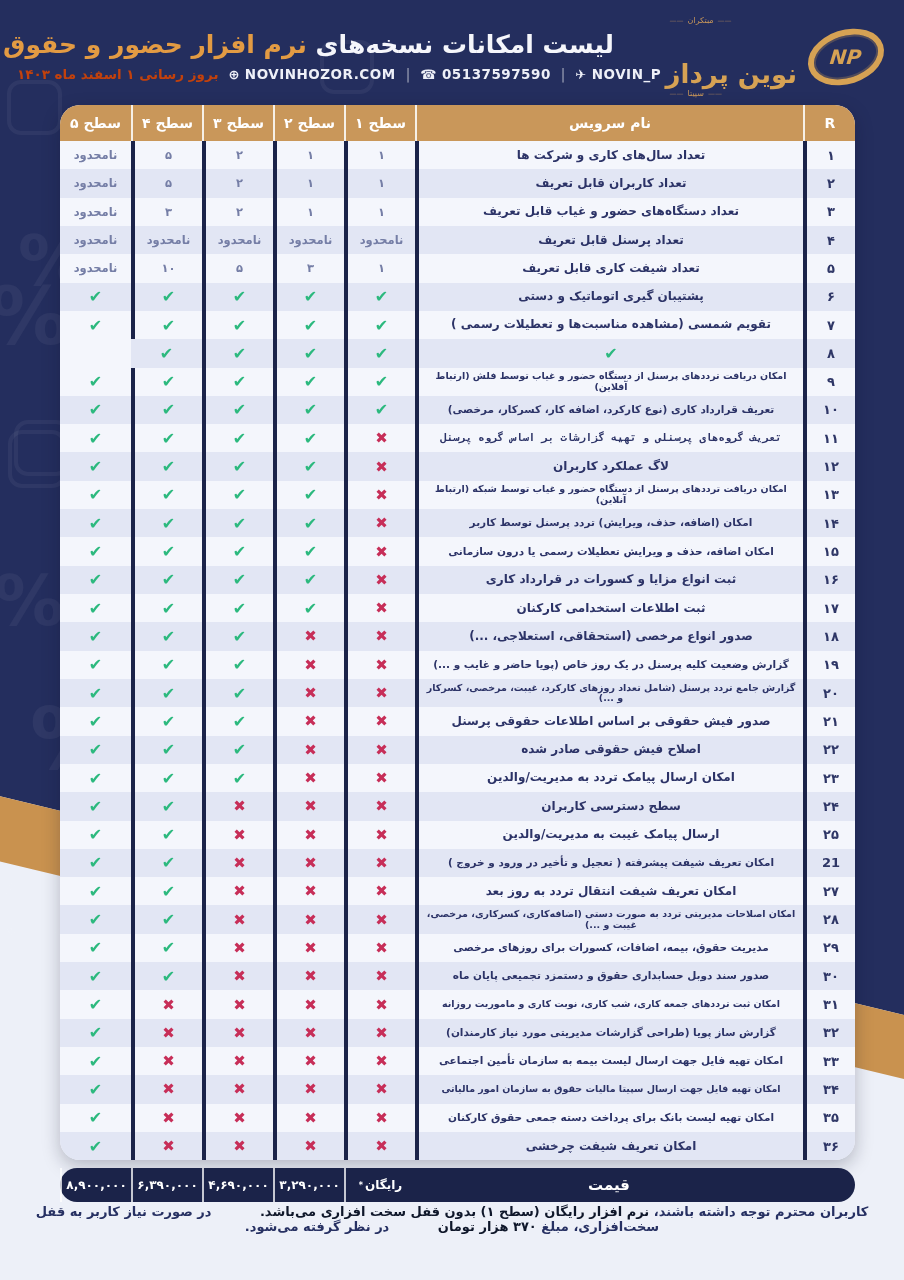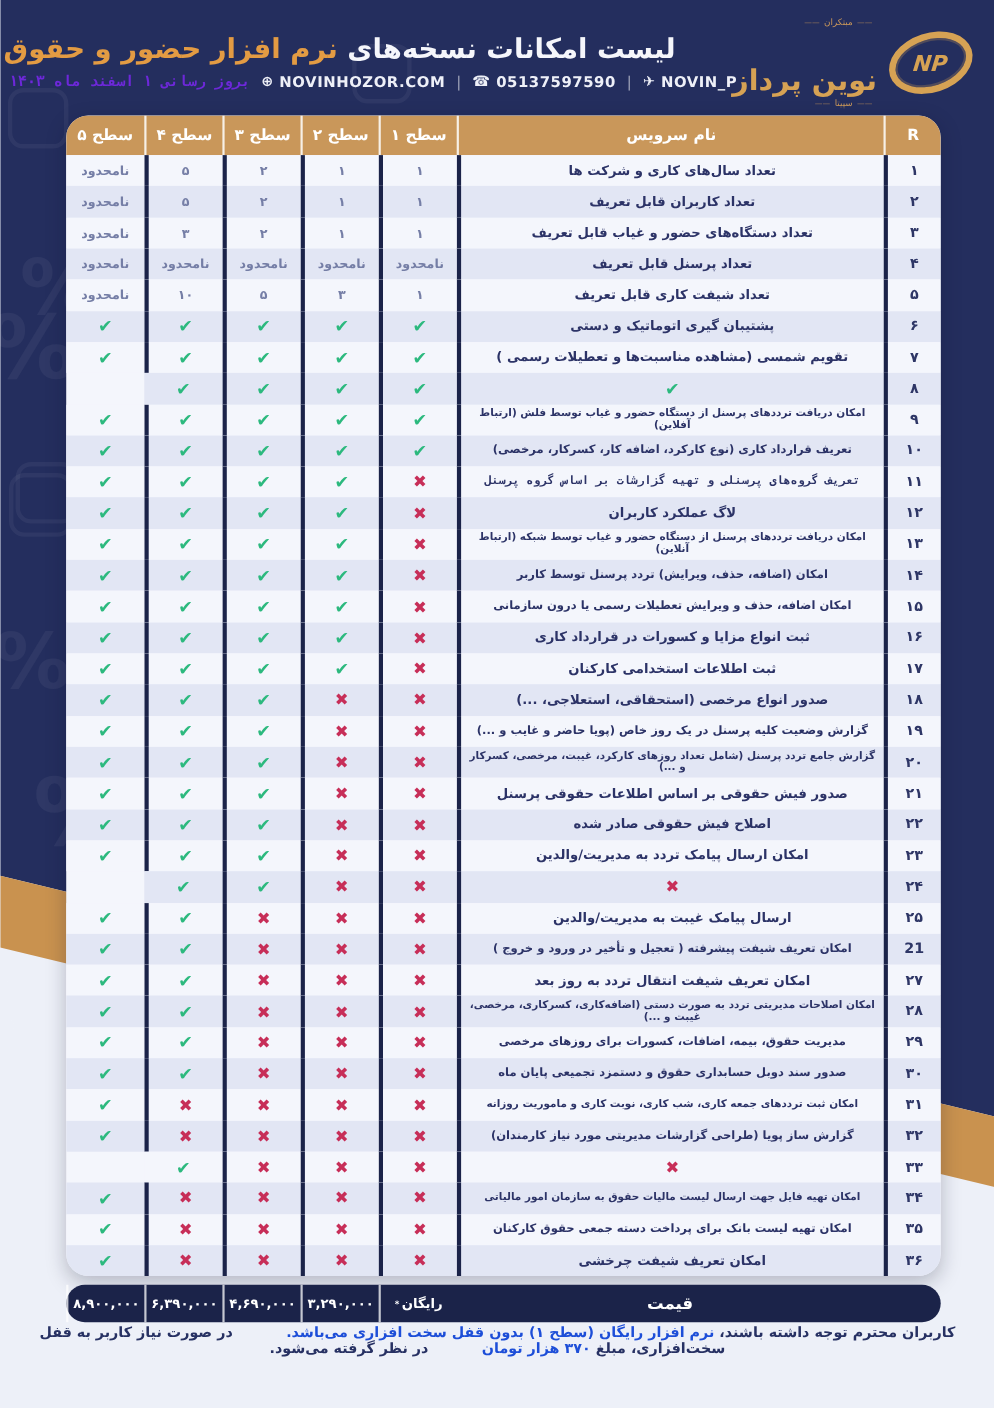--- a/index.html
+++ b/index.html
@@ -11,36 +11,36 @@
   .bg-navy { position:absolute; inset:0; background:#242e5e;
              clip-path:polygon(0 0, 100% 0, 100% 79.3%, 0 62.2%); }
   .bg-gold { position:absolute; inset:0; background:#c9924f;
              clip-path:polygon(0 62.2%, 100% 79.3%, 100% 84.3%, 0 67.3%); }
   .wm { position:absolute; color:rgba(255,255,255,.05); font-weight:bold; }
   .wm-box { position:absolute; border:4px solid rgba(255,255,255,.05); border-radius:14px; }
 
   
   .logo { position:absolute; top:18px; left:645px; width:240px; height:78px;
           display:flex; align-items:center; justify-content:flex-end; gap:10px; direction:ltr; }
-  .logo-text { text-align:right; }
+  .logo-text { text-align:left; }
   .logo-tag { color:#c9975a; font-size:8px; letter-spacing:1px; white-space:nowrap; }
   .logo-tag::before, .logo-tag::after { content:"——"; color:rgba(201,151,90,.7); font-size:7px; margin:0 4px; }
   .logo-brand { color:#d6a254; font-size:26px; font-weight:bold; line-height:1.05; white-space:nowrap;margin-top:36px; }
   .logo-oval { width:78px; height:54px; border:6px solid #d6a254; border-radius:50%;
                transform:rotate(-18deg); display:flex; align-items:center; justify-content:center;
                box-shadow:0 0 0 2px rgba(214,162,84,.25) inset; }
   .logo-np { color:#d6a254; font-size:20px; font-weight:bold; font-style:italic; transform:rotate(18deg) skewX(-6deg); }
 
   .titles { position:absolute; top:30px; right:290px; left:64px; text-align:center; }
   .title-line { font-size:25px; font-weight:bold; letter-spacing:-0.5px; white-space:nowrap; }
   .title-white { color:#f5f6fb; }
   .title-gold { color:#e39b43; }
   .subline { margin-top:7px; display:flex; direction:ltr; justify-content:center; align-items:center;
              gap:10px; font-size:13.5px; color:#eef0f8; font-weight:bold; white-space:nowrap; }
-  .update-txt { color:#6d28d9; font-size:13.5px; margin-right:0;font-family:Liberation Mono, monospace; }
+  .update-txt { color:#c2410c; font-size:13.5px; margin-right:0; }
   .c-sep { color:rgba(255,255,255,.55); font-weight:normal; }
   .c-item { display:flex; align-items:center; gap:5px; letter-spacing:.5px; }
   .c-ico { font-size:13px; color:#eef0f8; }
 
   
   .card { position:absolute; top:105px; right:49px; width:795px; height:1055px;
           border-radius:20px; overflow:hidden; background:#f4f6fc;
           display:flex; flex-direction:column; direction:rtl;
           box-shadow:0 6px 18px rgba(10,16,40,.25); }
   .grid7 { display:grid; grid-template-columns:52px 388px 71px 71px 71px 71px 71px; direction:rtl; }
@@ -67,21 +67,21 @@
   .pcell { display:flex; align-items:center; justify-content:center; color:#fff;
            font-weight:bold; font-size:12px; height:34px; white-space:nowrap; }
   .pcell.plabel { font-size:15px; }
   .pcell.psep { border-left:2px solid rgba(255,255,255,.75); }
   .pcell sup { font-size:8px; margin-right:2px; color:#fff; }
 
   
   .footnote { position:absolute; top:1204px; right:0; left:0; text-align:center;
               font-size:13px; font-weight:bold; letter-spacing:-0.2px; }
   .fn-navy { color:#273163; }
-  .fn-gold { color:#1d4ed8;margin-left:44px; }
+  .fn-gold { color:#0f172a;margin-left:44px; }
 </style>
 </head>
 <body>
 
 <div class="page">
 
   <div class="bg-navy"></div>
   <div class="bg-gold"></div>
 
   <span class="wm" style="top:270px; right:835px; font-size:80px;">%</span>
@@ -521,20 +521,21 @@
           </div>
           <div class="cell ">
             <span class="chk">✔</span>
           </div>
           <div class="cell ">
             <span class="chk">✔</span>
           </div>
         </div>
         <div class="trow grid7 even">
           <div class="cell r-cell">۲۴</div>
+          <div class="cell name-cell">سطح دسترسی کاربران</div>
           <div class="cell ">
             <span class="crs">✖</span>
           </div>
           <div class="cell ">
             <span class="crs">✖</span>
           </div>
           <div class="cell ">
             <span class="crs">✖</span>
           </div>
           <div class="cell ">
@@ -691,39 +692,40 @@
           </div>
           <div class="cell ">
             <span class="crs">✖</span>
           </div>
           <div class="cell ">
             <span class="chk">✔</span>
           </div>
         </div>
         <div class="trow grid7 odd">
           <div class="cell r-cell">۳۳</div>
+          <div class="cell name-cell" style="font-size: 10.5px;">امکان تهیه فایل جهت ارسال لیست بیمه به سازمان تأمین اجتماعی</div>
           <div class="cell ">
             <span class="crs">✖</span>
           </div>
           <div class="cell ">
             <span class="crs">✖</span>
           </div>
           <div class="cell ">
             <span class="crs">✖</span>
           </div>
           <div class="cell ">
             <span class="crs">✖</span>
           </div>
           <div class="cell ">
             <span class="chk">✔</span>
           </div>
         </div>
         <div class="trow grid7 even">
           <div class="cell r-cell">۳۴</div>
-          <div class="cell name-cell" style="font-size: 9.5px;">امکان تهیه فایل جهت ارسال لیست مالیات حقوق به سازمان امور مالیاتی</div>
+          <div class="cell name-cell" style="font-size: 9.5px;">امکان تهیه فایل جهت ارسال سپیتا مالیات حقوق به سازمان امور مالیاتی</div>
           <div class="cell ">
             <span class="crs">✖</span>
           </div>
           <div class="cell ">
             <span class="crs">✖</span>
           </div>
           <div class="cell ">
             <span class="crs">✖</span>
           </div>
           <div class="cell ">

